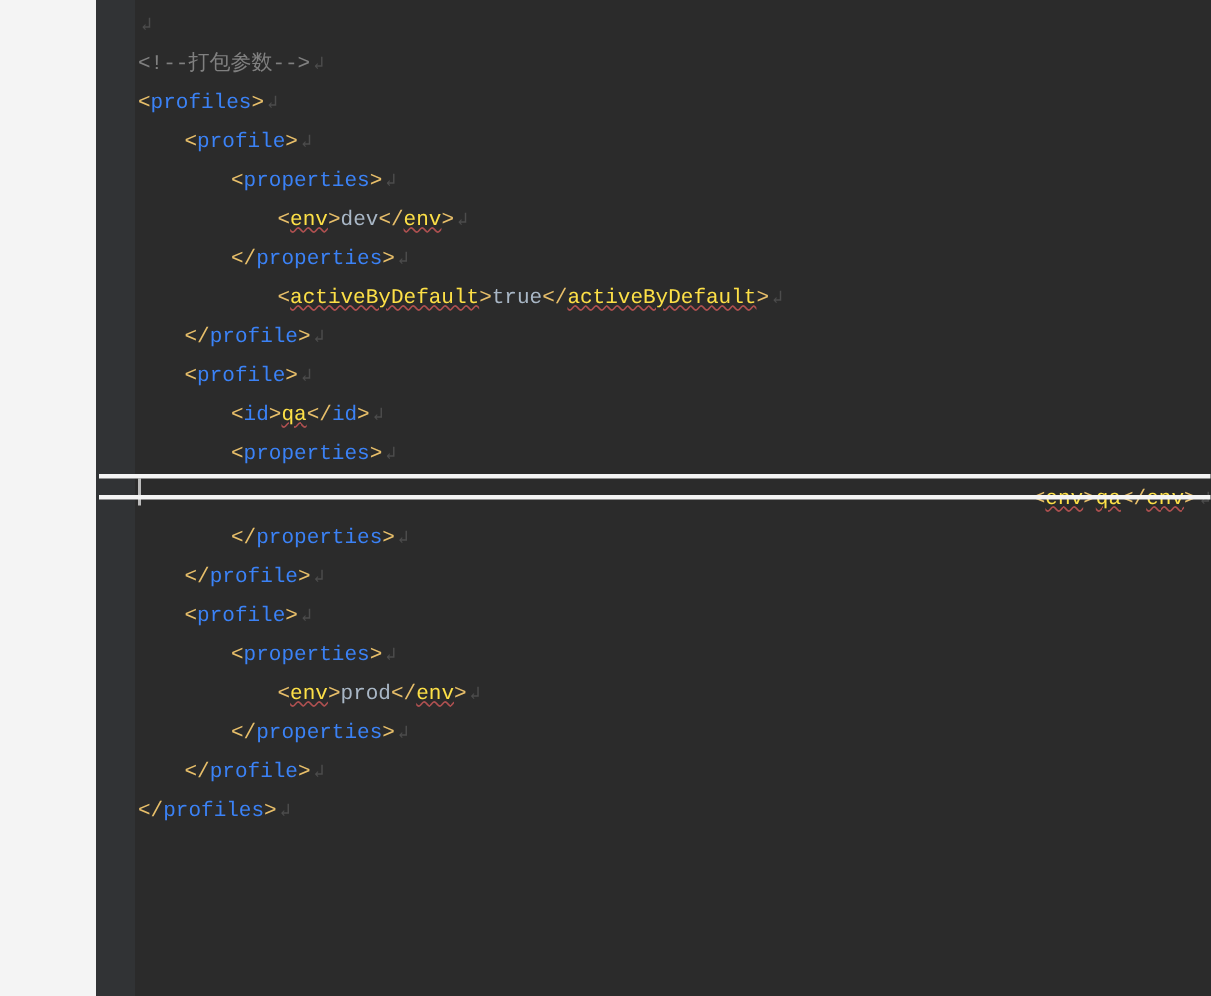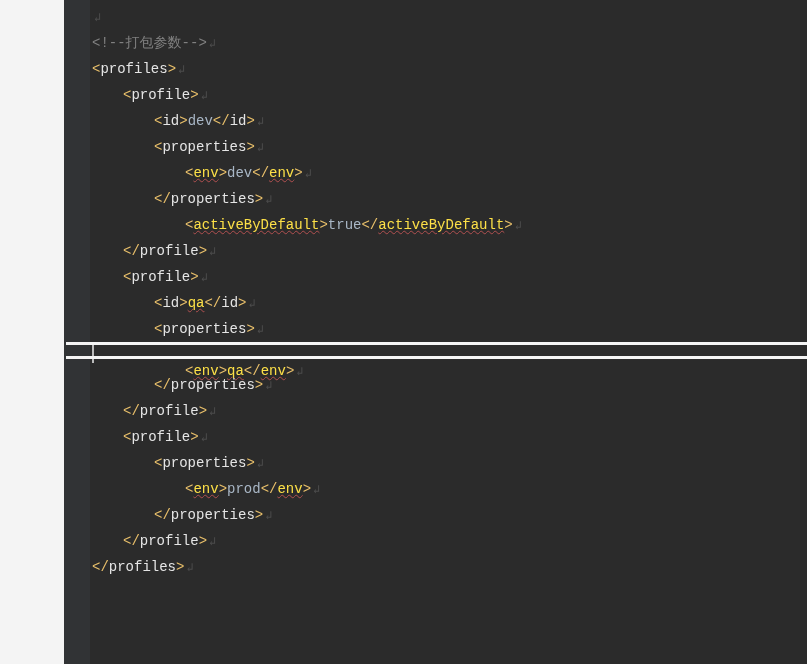--- a/index.html
+++ b/index.html
@@ -35,21 +35,21 @@
       height: 26px;
       line-height: 26px;
       white-space: pre;
       position: relative;
     }
     .ind1 { padding-left: 0px; }
     .ind2 { padding-left: 31px; }
     .ind3 { padding-left: 62px; }
     .ind4 { padding-left: 93px; }
     .tag-bracket { color: #e8bf6a; }
-    .tag-name { color: #e5e5e5; }
+    .tag-name { color: #3b82f6; }
     .text-val { color: #a9b7c6; }
     .comment { color: #808080; }
     .err {
       color: #fde047;
       text-decoration-line: underline;
       text-decoration-style: wavy;
       text-decoration-color: #b05050;
       text-decoration-thickness: 1px;
     }
     .crlf {
@@ -96,21 +96,20 @@
   <div class="code-area">
 
     <div class="line ind1"><span class="crlf">↲</span></div>
 
     <div class="line ind1"><span class="comment">&lt;!--</span><span class="comment">打包参数</span><span class="comment">--&gt;</span><span class="crlf">↲</span></div>
 
     <div class="line ind1"><span class="tag-bracket">&lt;</span><span class="tag-name">profiles</span><span class="tag-bracket">&gt;</span><span class="crlf">↲</span></div>
 
     <div class="line ind2"><span class="tag-bracket">&lt;</span><span class="tag-name">profile</span><span class="tag-bracket">&gt;</span><span class="crlf">↲</span></div>
 
-    <div class="line ind3"><span class="tag-bracket">&lt;</span><span class="tag-name">id</span><span class="tag-bracket">&gt;</span><span class="text-val">dev</span><span class="tag-bracket">&lt;/</span><span class="tag-name">id</span><span class="tag-bracket">&gt;</span><span class="crlf">↲</span></div>
 
     <div class="line ind3"><span class="tag-bracket">&lt;</span><span class="tag-name">properties</span><span class="tag-bracket">&gt;</span><span class="crlf">↲</span></div>
 
     <div class="line ind4"><span class="tag-bracket">&lt;</span><span class="err">env</span><span class="tag-bracket">&gt;</span><span class="text-val">dev</span><span class="tag-bracket">&lt;/</span><span class="err">env</span><span class="tag-bracket">&gt;</span><span class="crlf">↲</span></div>
 
     <div class="line ind3"><span class="tag-bracket">&lt;/</span><span class="tag-name">properties</span><span class="tag-bracket">&gt;</span><span class="crlf">↲</span></div>
 
 
     <div class="line ind4"><span class="tag-bracket">&lt;</span><span class="err">activeByDefault</span><span class="tag-bracket">&gt;</span><span class="text-val">true</span><span class="tag-bracket">&lt;/</span><span class="err">activeByDefault</span><span class="tag-bracket">&gt;</span><span class="crlf">↲</span></div>
 
@@ -119,21 +118,21 @@
 
     <div class="line ind2"><span class="tag-bracket">&lt;</span><span class="tag-name">profile</span><span class="tag-bracket">&gt;</span><span class="crlf">↲</span></div>
 
     <div class="line ind3"><span class="tag-bracket">&lt;</span><span class="tag-name">id</span><span class="tag-bracket">&gt;</span><span class="err">qa</span><span class="tag-bracket">&lt;/</span><span class="tag-name">id</span><span class="tag-bracket">&gt;</span><span class="crlf">↲</span></div>
 
     <div class="line ind3"><span class="tag-bracket">&lt;</span><span class="tag-name">properties</span><span class="tag-bracket">&gt;</span><span class="crlf">↲</span></div>
 
     <div class="gap-wrapper">
       <div class="gap-top"></div>
       <div class="gap-bottom"></div>
-      <div class="line ind4" style="padding-top:16px;height:30px;"><span class="cursor-bar"></span><span class="tag-bracket">&lt;</span><span class="err">env</span><span class="tag-bracket">&gt;</span><span class="err">qa</span><span class="tag-bracket">&lt;/</span><span class="err">env</span><span class="tag-bracket">&gt;</span><span class="crlf">↲</span></div>
+      <div class="line ind4" style="padding-top:4px;height:30px;text-align:right;"><span class="cursor-bar"></span><span class="tag-bracket">&lt;</span><span class="err">env</span><span class="tag-bracket">&gt;</span><span class="err">qa</span><span class="tag-bracket">&lt;/</span><span class="err">env</span><span class="tag-bracket">&gt;</span><span class="crlf">↲</span></div>
     </div>
 
     <div class="line ind3"><span class="tag-bracket">&lt;/</span><span class="tag-name">properties</span><span class="tag-bracket">&gt;</span><span class="crlf">↲</span></div>
 
     <div class="line ind2"><span class="tag-bracket">&lt;/</span><span class="tag-name">profile</span><span class="tag-bracket">&gt;</span><span class="crlf">↲</span></div>
 
     <div class="line ind2"><span class="tag-bracket">&lt;</span><span class="tag-name">profile</span><span class="tag-bracket">&gt;</span><span class="crlf">↲</span></div>
 
 
     <div class="line ind3"><span class="tag-bracket">&lt;</span><span class="tag-name">properties</span><span class="tag-bracket">&gt;</span><span class="crlf">↲</span></div>

